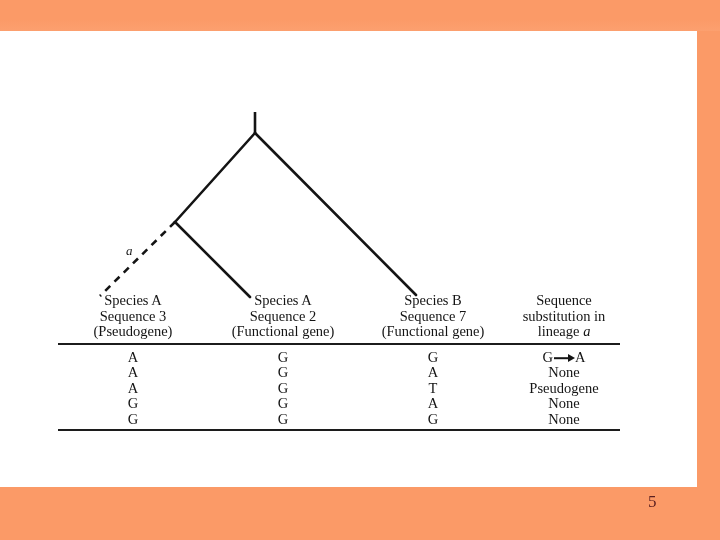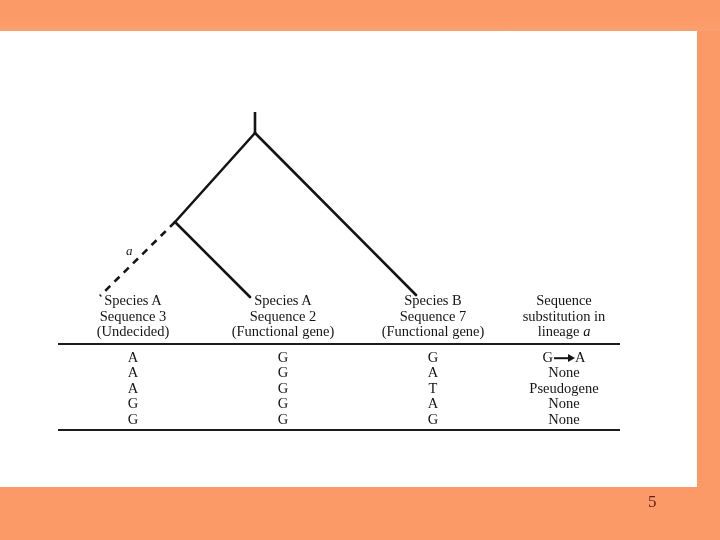--- a/index.html
+++ b/index.html
@@ -172,21 +172,21 @@
       <span class="a-label">a</span>
     </div>
 
     <div id="table-area">
       <table class="seqtable">
         <thead>
           <tr>
             <th class="col1">
               <span class="hdr-line">Species A</span>
               <span class="hdr-line">Sequence 3</span>
-              <span class="hdr-line">(Undecided)</span>
+              <span class="hdr-line">(Pseudogene)</span>
             </th>
             <th class="col2">
               <span class="hdr-line">Species A</span>
               <span class="hdr-line">Sequence 2</span>
               <span class="hdr-line">(Functional gene)</span>
             </th>
             <th class="col3">
               <span class="hdr-line">Species B</span>
               <span class="hdr-line">Sequence 7</span>
               <span class="hdr-line">(Functional gene)</span>

